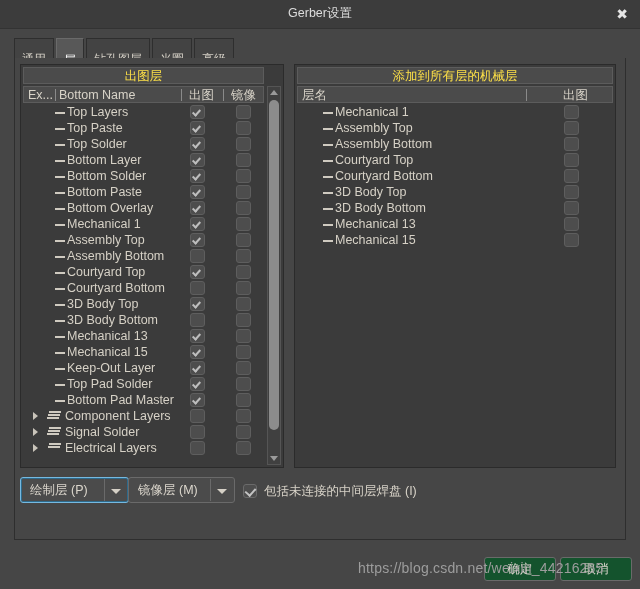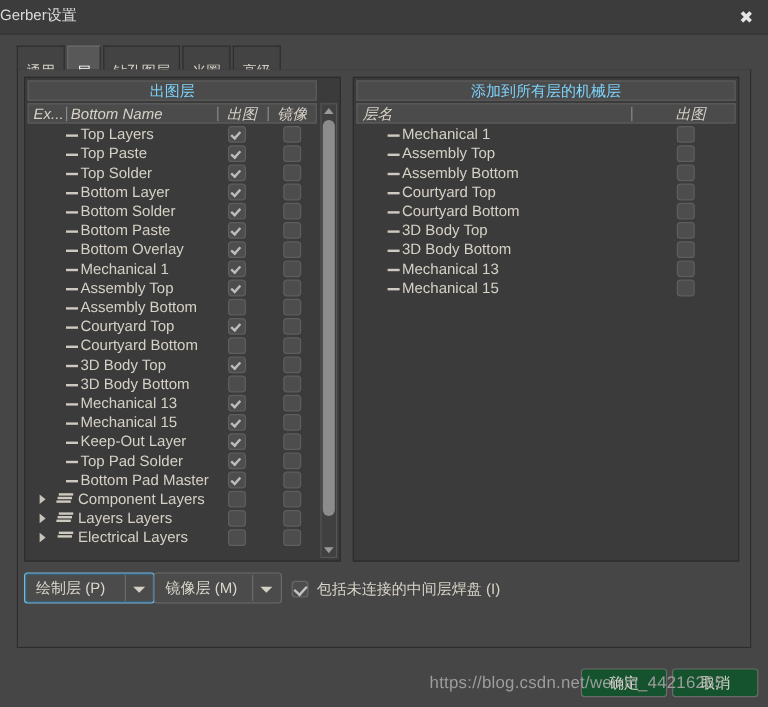--- a/index.html
+++ b/index.html
@@ -31,20 +31,21 @@
     left: 0; top: 0;
     width: 640px; height: 28px;
     background: #3c3c3c;
     border-bottom: 1px solid #333;
   }
   .title-text {
     position: absolute;
     left: 0; top: 0;
     width: 640px;
     line-height: 27px;
+    text-align: center;
     font-size: 12.5px;
     color: #dcdcdc;
   }
   .close-btn {
     position: absolute;
     right: 6px; top: 3px;
     width: 24px; height: 22px;
     line-height: 22px;
     text-align: center;
     color: #e6e6e6;
@@ -111,21 +112,21 @@
 
   .panel-title {
     position: absolute;
     left: 2px; top: 2px;
     right: 2px;
     height: 17px;
     line-height: 17px;
     text-align: center;
     background: #4b4b4b;
     border: 1px solid #5c5c5c;
-    color: #7dd3fc;
+    color: #fde047;
     font-size: 12.5px;
     box-sizing: border-box;
   }
   .panel-left .panel-title  { width: 241px; }
   .panel-right .panel-title { width: 316px; }
 
   .col-head {
     position: absolute;
     top: 21px;
     height: 17px;
@@ -135,21 +136,20 @@
     font-size: 12.5px;
     color: #d8d3c8;
   }
   .panel-left .col-head  { left: 2px; width: 241px; }
   .panel-right .col-head { left: 2px; width: 316px; }
   .col-head .ch {
     position: absolute;
     top: 0;
     line-height: 16px;
     white-space: nowrap;
-    font-style: italic;
   }
   .col-sep {
     position: absolute;
     top: 2px;
     width: 1px; height: 12px;
     background: #8a8a8a;
   }
 
   
   .list {
@@ -532,21 +532,21 @@
           <span class="cb col-plot"></span>
           <span class="cb col-mirror"></span>
         </div>
         <div class="row group-row">
           <span class="tri"></span>
           <span class="stack">
             <i></i>
             <i></i>
             <i></i>
           </span>
-          <span class="lbl">Layers Layers</span>
+          <span class="lbl">Signal Solder</span>
           <span class="cb col-plot"></span>
           <span class="cb col-mirror"></span>
         </div>
         <div class="row group-row">
           <span class="tri"></span>
           <span class="stack">
             <i></i>
             <i></i>
           </span>
           <span class="lbl">Electrical Layers</span>

